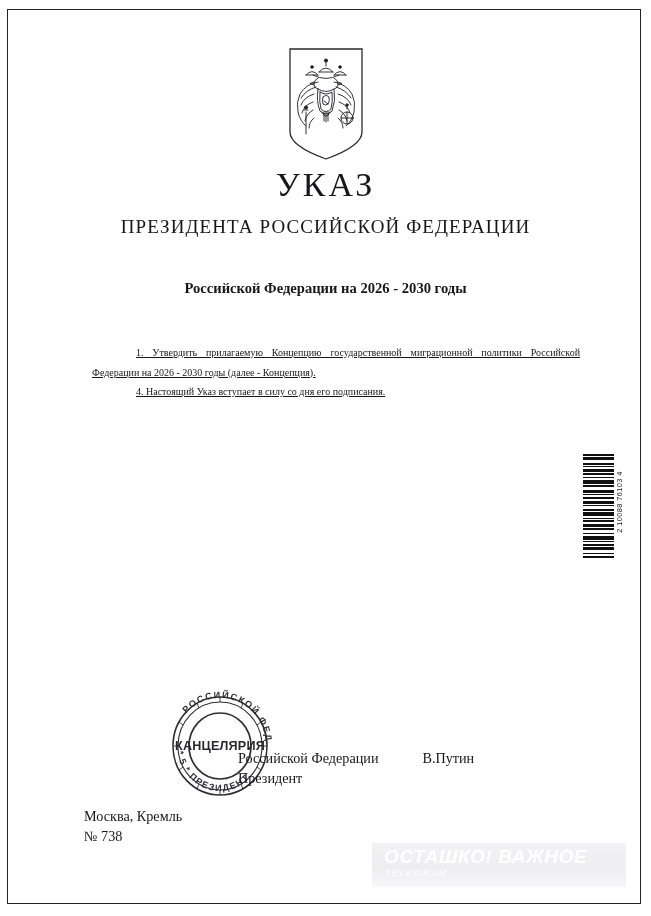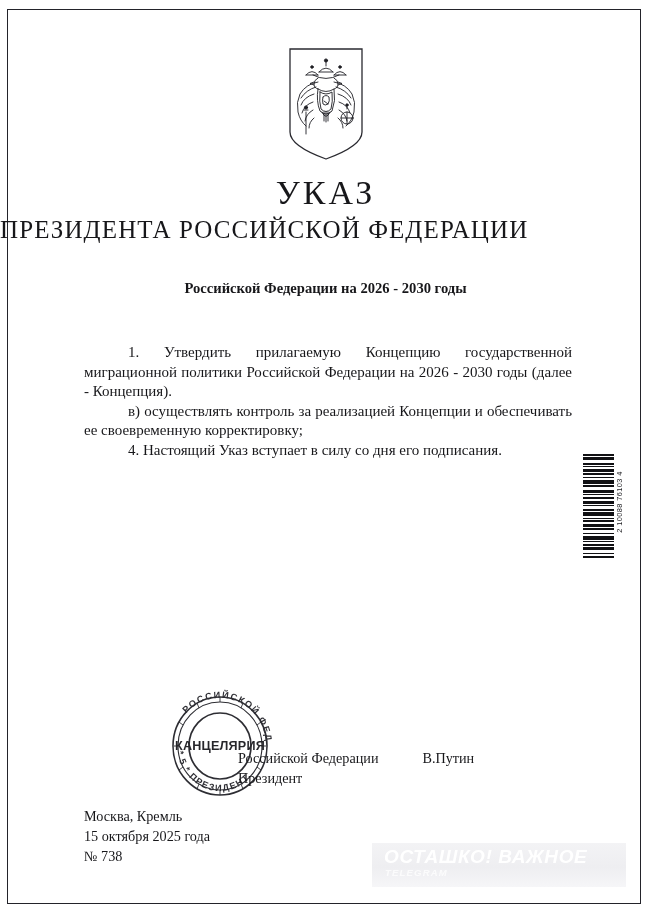--- a/index.html
+++ b/index.html
@@ -37,61 +37,62 @@
     top: 46px;
     width: 651px;
     text-align: center;
   }
   .emblem-wrap svg { display: inline-block; }
 
   
   .doc-title {
     position: absolute;
     left: 0;
-    top: 176px;
+    top: 168px;
     width: 651px;
     text-align: center;
     font-size: 34px;
     letter-spacing: 3px;
     font-weight: 400;
     line-height: 1;
   }
   .doc-subtitle {
     position: absolute;
     left: 0;
     top: 217px;
     width: 651px;
-    text-align: left;
-    font-size: 25px;
+    text-align: center;
+    font-size: 19px;
     letter-spacing: 1.1px;
     font-weight: 400;
     line-height: 1;
   }
   .doc-heading {
     position: absolute;
     left: 95px;
     top: 278px;
     width: 461px;
     text-align: center;
     font-size: 14.6px;
     font-weight: 700;
     line-height: 20px;
   }
   .doc-heading .ln { display: block; }
 
   
   .body-text {
     position: absolute;
-    left: 84px;
+    left: 92px;
     top: 343px;
     width: 488px;
-    font-size: 15px;
+    font-size: 10px;
     line-height: 19.6px;
     text-align: justify;
     text-justify: inter-word;
+    text-decoration: underline;
   }
   .body-text p {
     margin: 0;
     text-indent: 44px;
   }
 
   
   .barcode {
     position: absolute;
     left: 583px;
@@ -266,21 +267,20 @@
 
   <div class="doc-title">УКАЗ</div>
   <div class="doc-subtitle">ПРЕЗИДЕНТА РОССИЙСКОЙ ФЕДЕРАЦИИ</div>
 
   <div class="doc-heading">
     <span class="ln">Российской Федерации на 2026 - 2030 годы</span>
   </div>
 
   <div class="body-text">
     <p>1. Утвердить прилагаемую Концепцию государственной миграционной политики Российской Федерации на 2026 - 2030 годы (далее - Концепция).</p>
-    <p>в) осуществлять контроль за реализацией Концепции и обеспечивать ее своевременную корректировку;</p>
     <p>4. Настоящий Указ вступает в силу со дня его подписания.</p>
   </div>
 
   <div class="barcode">
     <div class="barcode-inner">
       <div class="barcode-bars">
         <i style="width:2px"></i>
           <i class="sp" style="width:2px"></i>
         <i style="width:1px"></i>
           <i class="sp" style="width:3px"></i>
@@ -379,21 +379,20 @@
 
   <div class="signature">
     <div>
       <span>Российской Федерации</span><span class="sig-name">В.Путин</span>
     </div>
     <div>Президент</div>
   </div>
 
   <div class="footer">
     <div>Москва, Кремль</div>
-    <div>15 октября 2025 года</div>
     <div>№ 738</div>
   </div>
 
   <div class="watermark">
     <div class="wm-main">ОСТАШКО! ВАЖНОЕ</div>
     <div class="wm-sub">TELEGRAM</div>
   </div>
 
 </div>
 

